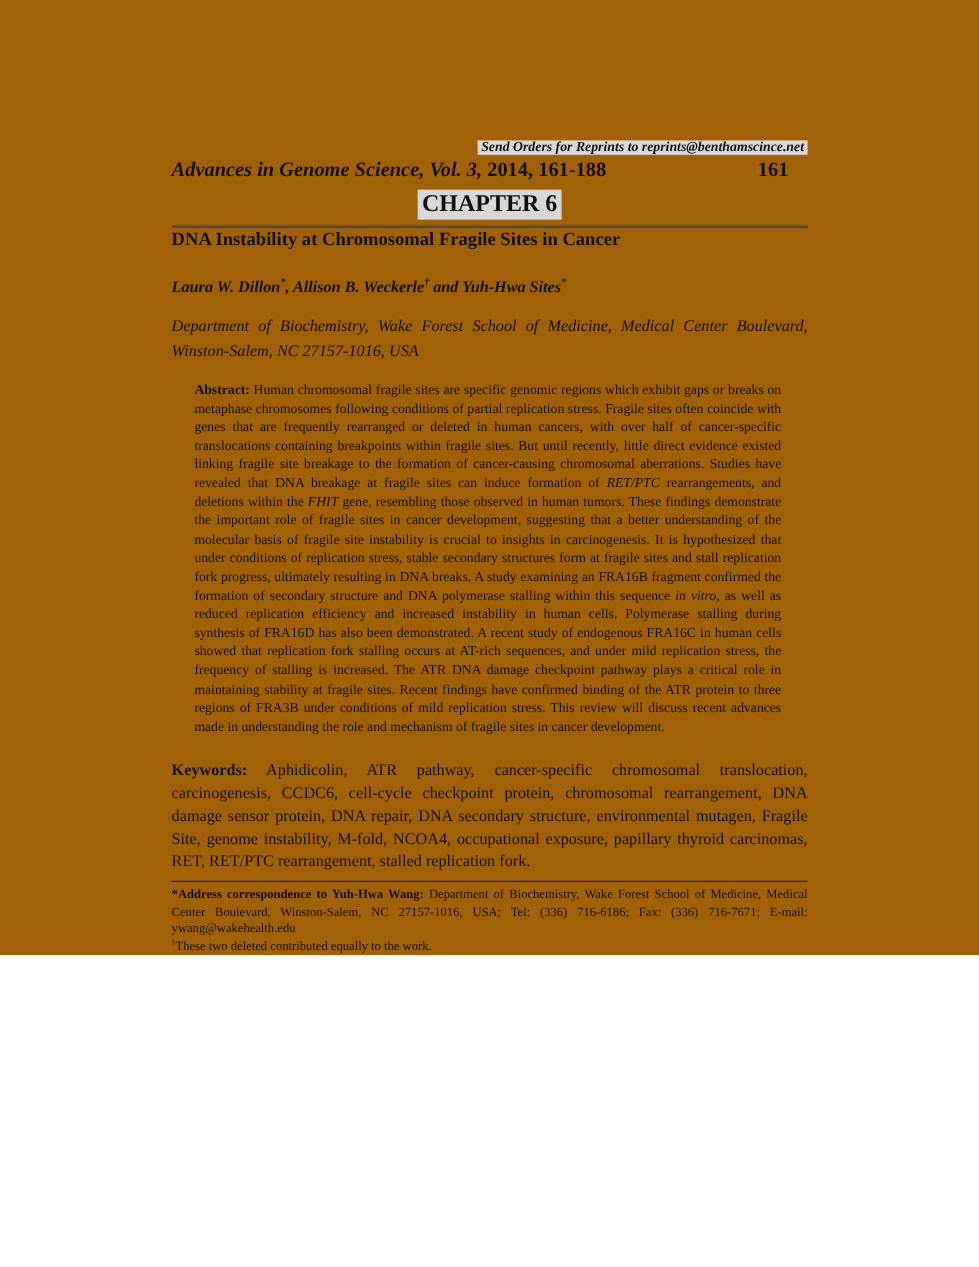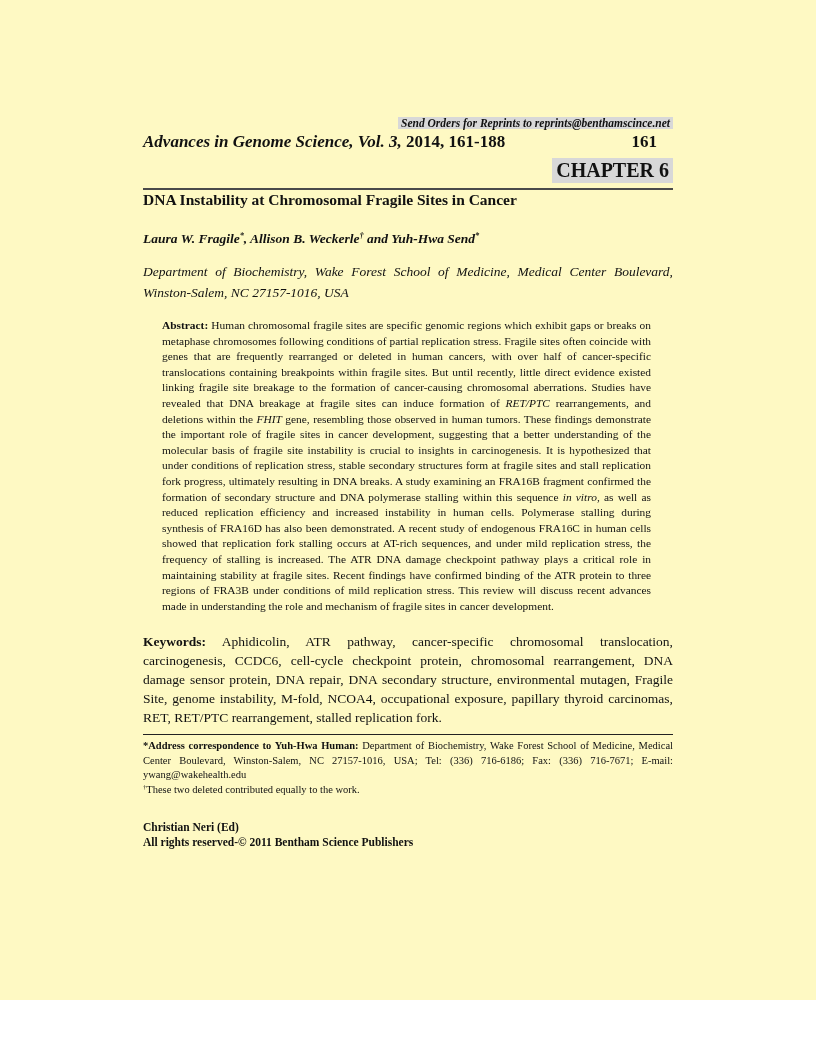--- a/index.html
+++ b/index.html
@@ -1,32 +1,32 @@
 <!DOCTYPE html>
 <html><head>
 <meta charset="utf-8">
 <style>
   * { margin:0; padding:0; box-sizing:border-box; }
   html,body { background:#ffffff; }
   .page {
-    position:relative; width:816px; height:1000px; background:#fef9c3;
+    position:relative; width:816px; height:796px; background:#a16207;
     font-family:"Liberation Serif", serif; color:#111111; overflow:hidden;
   }
   .content { position:absolute; left:143px; top:116px; width:530px; }
 
   .bi { font-weight:bold; font-style:italic; }
   .b  { font-weight:bold; }
   .it { font-style:italic; }
   .hl { background:#d8d8d8; padding:0 3px; }
 
   .hdr1 { text-align:right; font-size:11.5px; line-height:15px; }
   .hdr2 { position:relative; text-align:left; font-size:17px; line-height:15px; margin-top:3px; }
   .hdr2 .pagenum { position:absolute; right:16px; top:0; font-weight:bold; }
 
-  .chapter-row { text-align:right; margin-top:9px; line-height:24px; }
+  .chapter-row { text-align:center; margin-top:9px; line-height:24px; }
   .chapter { font-size:20px; font-weight:bold; background:#d8d8d8; padding:1px 4px 2px 4px; }
 
   .rule-thick { border-top:2px solid #4a4a4a; margin-top:4px; }
 
   .title   { font-size:15.5px; font-weight:bold; line-height:19px; }
   .authors { font-size:13.5px; font-weight:bold; font-style:italic; margin-top:21px; line-height:17px; }
   sup { font-size:62%; vertical-align:super; line-height:0; }
 
   .affiliation { font-size:13.5px; font-style:italic; margin-top:14px; line-height:21px; text-align:justify; }
 
@@ -57,31 +57,31 @@
     </div>
 
     <div class="chapter-row">
       <span class="chapter hl">CHAPTER 6</span>
     </div>
 
     <div class="rule-thick"></div>
 
     <div class="title">DNA Instability at Chromosomal Fragile Sites in Cancer</div>
 
-    <div class="authors"><span>Laura W. Fragile</span><sup>*</sup><span>, </span><span>Allison B. Weckerle</span><sup>†</sup><span> and </span><span>Yuh-Hwa Send</span><sup>*</sup></div>
+    <div class="authors"><span>Laura W. Dillon</span><sup>*</sup><span>, </span><span>Allison B. Weckerle</span><sup>†</sup><span> and </span><span>Yuh-Hwa Sites</span><sup>*</sup></div>
 
     <div class="affiliation">Department of Biochemistry, Wake Forest School of Medicine, Medical Center Boulevard, Winston-Salem, NC 27157-1016, USA</div>
 
     <div class="abstract"><span class="b">Abstract:</span><span> Human chromosomal fragile sites are specific genomic regions which exhibit gaps or breaks on metaphase chromosomes following conditions of partial replication stress. Fragile sites often coincide with genes that are frequently rearranged or deleted in human cancers, with over half of cancer-specific translocations containing breakpoints within fragile sites. But until recently, little direct evidence existed linking fragile site breakage to the formation of cancer-causing chromosomal aberrations. Studies have revealed that DNA breakage at fragile sites can induce formation of </span><span class="it">RET/PTC</span><span> rearrangements, and deletions within the </span><span class="it">FHIT</span><span> gene, resembling those observed in human tumors. These findings demonstrate the important role of fragile sites in cancer development, suggesting that a better understanding of the molecular basis of fragile site instability is crucial to insights in carcinogenesis. It is hypothesized that under conditions of replication stress, stable secondary structures form at fragile sites and stall replication fork progress, ultimately resulting in DNA breaks. A study examining an FRA16B fragment confirmed the formation of secondary structure and DNA polymerase stalling within this sequence </span><span class="it">in vitro</span><span>, as well as reduced replication efficiency and increased instability in human cells. Polymerase stalling during synthesis of FRA16D has also been demonstrated. A recent study of endogenous FRA16C in human cells showed that replication fork stalling occurs at AT-rich sequences, and under mild replication stress, the frequency of stalling is increased. The ATR DNA damage checkpoint pathway plays a critical role in maintaining stability at fragile sites. Recent findings have confirmed binding of the ATR protein to three regions of FRA3B under conditions of mild replication stress. This review will discuss recent advances made in understanding the role and mechanism of fragile sites in cancer development.</span></div>
 
     <div class="keywords"><span class="b">Keywords:</span><span> Aphidicolin, ATR pathway, cancer-specific chromosomal translocation, carcinogenesis, CCDC6, cell-cycle checkpoint protein, chromosomal rearrangement, DNA damage sensor protein, DNA repair, DNA secondary structure, environmental mutagen, Fragile Site, genome instability, M-fold, NCOA4, occupational exposure, papillary thyroid carcinomas, RET, RET/PTC rearrangement, stalled replication fork.</span></div>
 
     <div class="rule-thin"></div>
 
-    <div class="footnote"><span class="b">*Address correspondence to Yuh-Hwa Human:</span><span> Department of Biochemistry, Wake Forest School of Medicine, Medical Center Boulevard, Winston-Salem, NC 27157-1016, USA; Tel: (336) 716-6186; Fax: (336) 716-7671; E-mail: ywang@wakehealth.edu</span></div>
+    <div class="footnote"><span class="b">*Address correspondence to Yuh-Hwa Wang:</span><span> Department of Biochemistry, Wake Forest School of Medicine, Medical Center Boulevard, Winston-Salem, NC 27157-1016, USA; Tel: (336) 716-6186; Fax: (336) 716-7671; E-mail: ywang@wakehealth.edu</span></div>
 
     <div class="footnote2"><sup>†</sup><span>These two deleted contributed equally to the work.</span></div>
 
     <div class="publisher">
       <div>Christian Neri (Ed)</div>
       <div>All rights reserved-© 2011 Bentham Science Publishers</div>
     </div>
 
   </div>
 </div>

